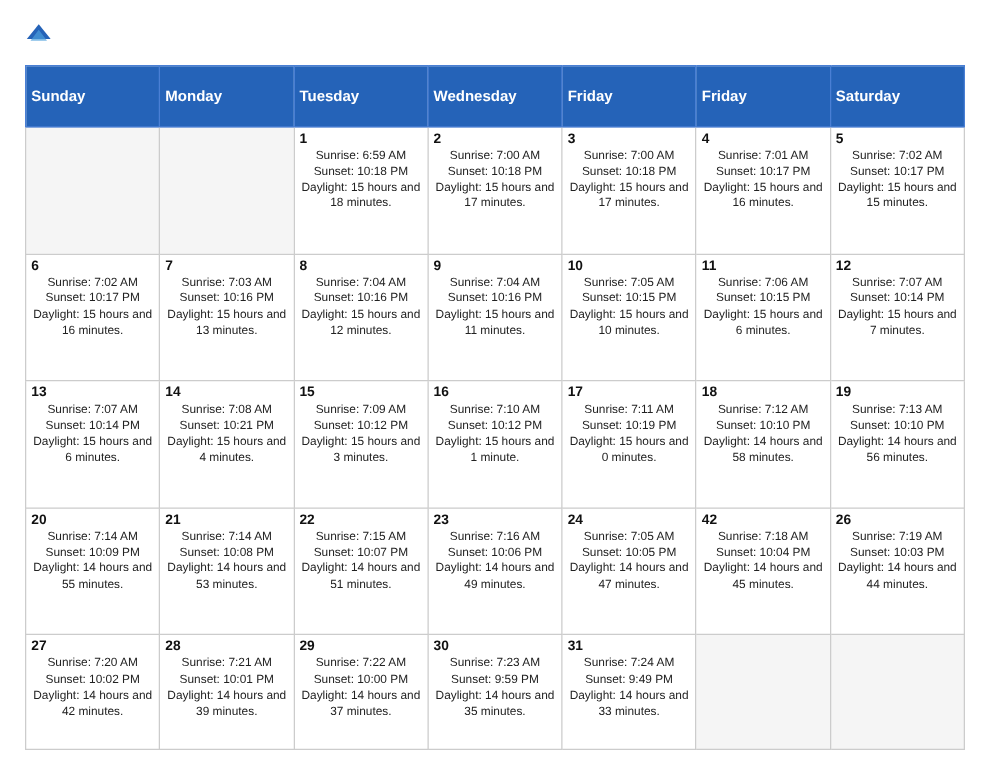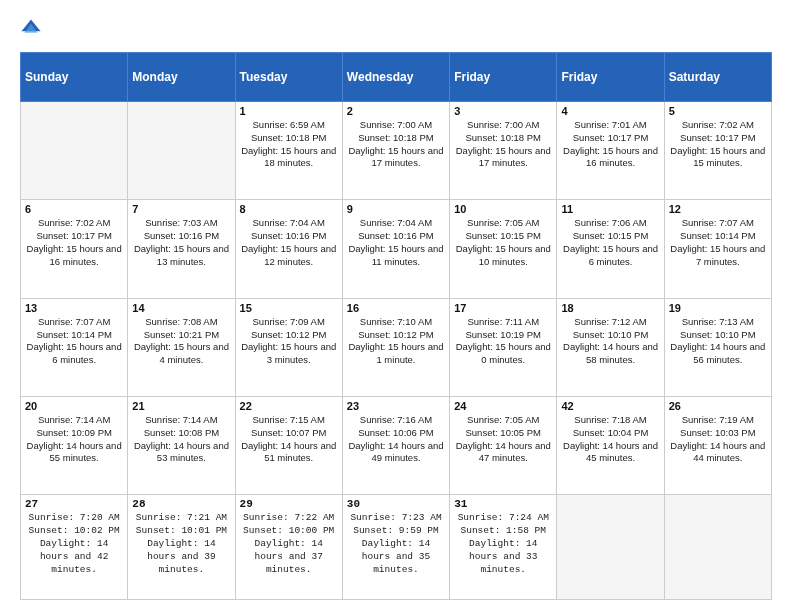--- a/index.html
+++ b/index.html
@@ -85,21 +85,20 @@
       color: #222;
       background: #fff;
       width: calc(100%/7);
       height: 80px;
     }
     .calendar td.empty {
       background: #f5f5f5;
     }
     .calendar tr:last-child td {
       height: 70px;
-      font-family: Liberation Mono, monospace;
     }
     .day-num {
       font-size: 11px;
       font-weight: bold;
       color: #111;
       display: block;
       margin-bottom: 2px;
     }
     .day-info {
       font-size: 9.5px;
@@ -268,20 +267,20 @@
           <td>
             <span class="day-num">29</span>
             <div class="day-info"><span>Sunrise: 7:22 AM</span><br><span>Sunset: 10:00 PM</span><br><span>Daylight: 14 hours and 37 minutes.</span></div>
           </td>
           <td>
             <span class="day-num">30</span>
             <div class="day-info"><span>Sunrise: 7:23 AM</span><br><span>Sunset: 9:59 PM</span><br><span>Daylight: 14 hours and 35 minutes.</span></div>
           </td>
           <td>
             <span class="day-num">31</span>
-            <div class="day-info"><span>Sunrise: 7:24 AM</span><br><span>Sunset: 1:58 PM</span><br><span>Daylight: 14 hours and 33 minutes.</span></div>
+            <div class="day-info"><span>Sunrise: 7:24 AM</span><br><span>Sunset: 9:49 PM</span><br><span>Daylight: 14 hours and 33 minutes.</span></div>
           </td>
           <td class="empty"></td>
           <td class="empty"></td>
         </tr>
       </tbody>
   </table>
 </div>
 
 </body></html>

